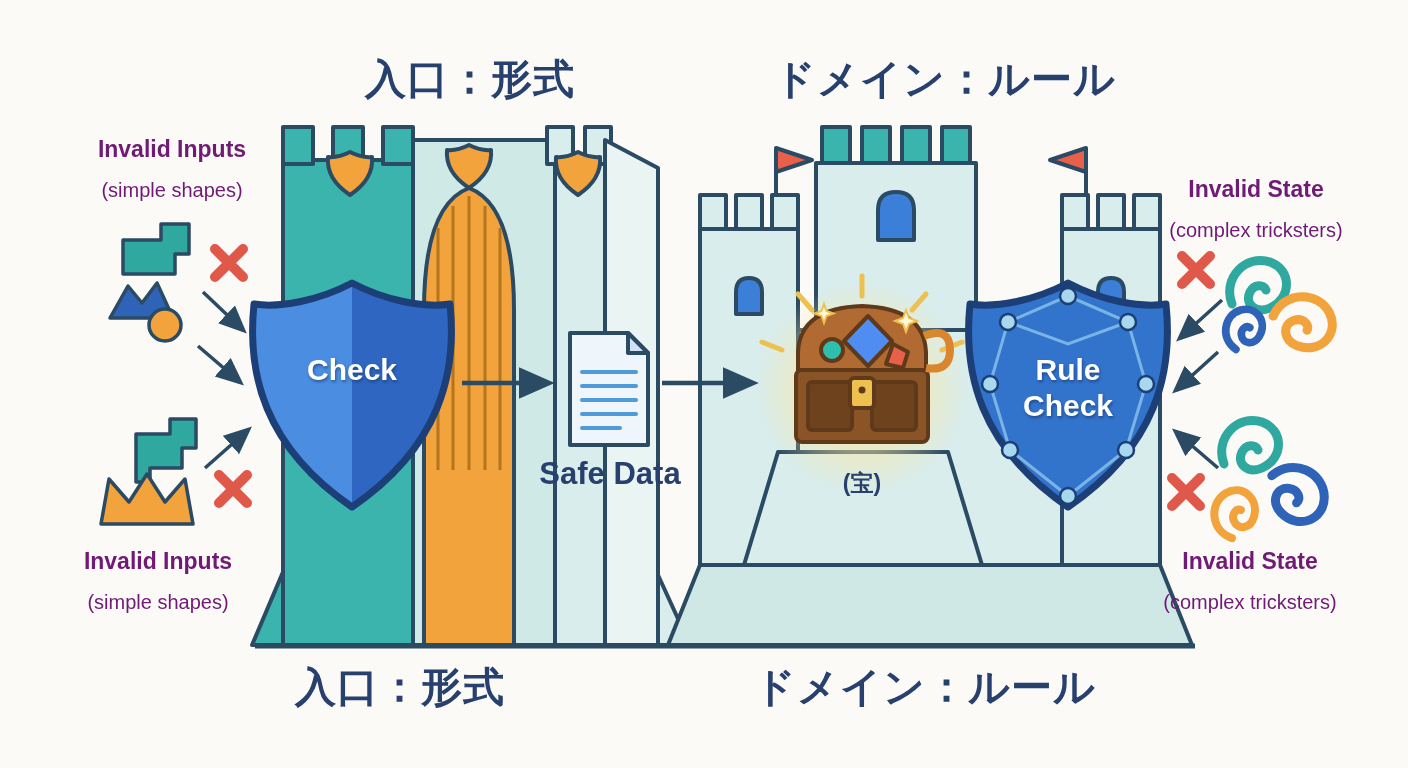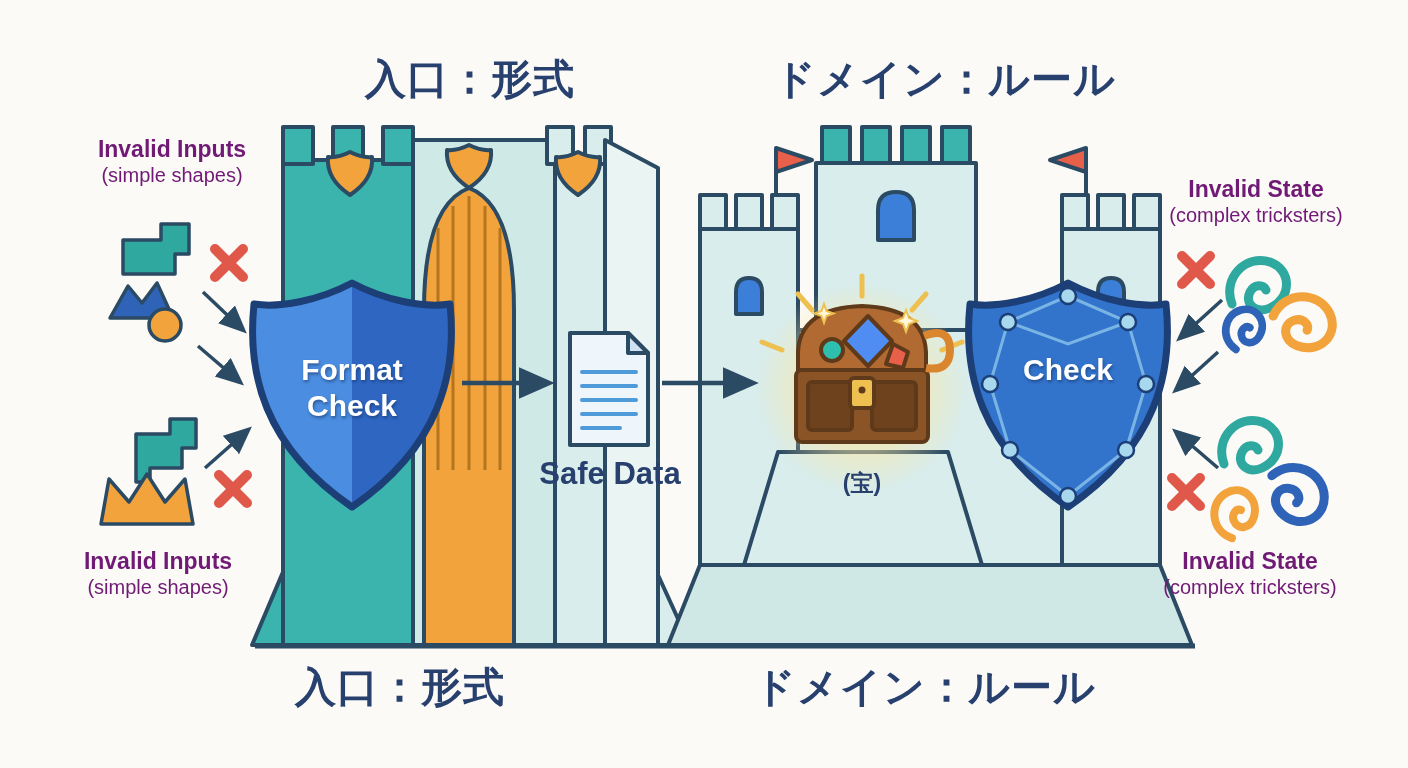--- a/index.html
+++ b/index.html
@@ -4,21 +4,21 @@
 <style>
   * { margin:0; padding:0; box-sizing:border-box; }
   html,body { background:#fbfaf7; }
   body { font-family:"Liberation Sans", sans-serif; }
   .canvas { position:relative; width:1408px; height:768px; background:#fbfaf7; overflow:hidden;border-radius:8px; }
   .canvas > svg { position:absolute; left:0; top:0; }
   .txt { position:absolute; text-align:center; color:#27406e; }
   .jp  { font-size:41px; font-weight:700; letter-spacing:1px; }
   .ann { position:absolute; text-align:center; color:#701a75; }
   .ann1 { font-size:23px; font-weight:700; }
-  .ann2 { font-size:20px; font-weight:500; margin-top:1px; }
+  .ann2 { font-size:20px; font-weight:500; margin-top:16px; }
   .shield-label { position:absolute; text-align:center; color:#ffffff; font-weight:700;
                   font-size:30px; line-height:36px; text-shadow:1px 2px 3px rgba(20,45,90,.55); }
   .safe-data { position:absolute; text-align:center; color:#27406e; font-weight:700; font-size:31px; }
   .order { position:absolute; text-align:center; color:#27406e; }
   .order1 { font-size:26px; font-weight:700; }
   .order2 { font-size:23px; font-weight:700; margin-top:2px; }
 </style>
 </head>
 <body>
 
@@ -236,24 +236,24 @@
   <div class="ann" style="left:1100px;top:176px;width:312px">
     <div class="ann1">Invalid State</div>
     <div class="ann2">(complex tricksters)</div>
   </div>
   <div class="ann" style="left:1094px;top:548px;width:312px">
     <div class="ann1">Invalid State</div>
     <div class="ann2">(complex tricksters)</div>
   </div>
 
   <div class="shield-label" style="left:252px;top:352px;width:200px">
-    <div>Format</div>
     <div>Check</div>
   </div>
   <div class="shield-label" style="left:968px;top:352px;width:200px">
+    <div>Rule</div>
     <div>Check</div>
   </div>
 
   <div class="safe-data" style="left:495px;top:456px;width:230px">Safe Data</div>
 
   <div class="order" style="left:762px;top:466px;width:200px">
     <div class="order2">(宝)</div>
   </div>
 
 </div>

